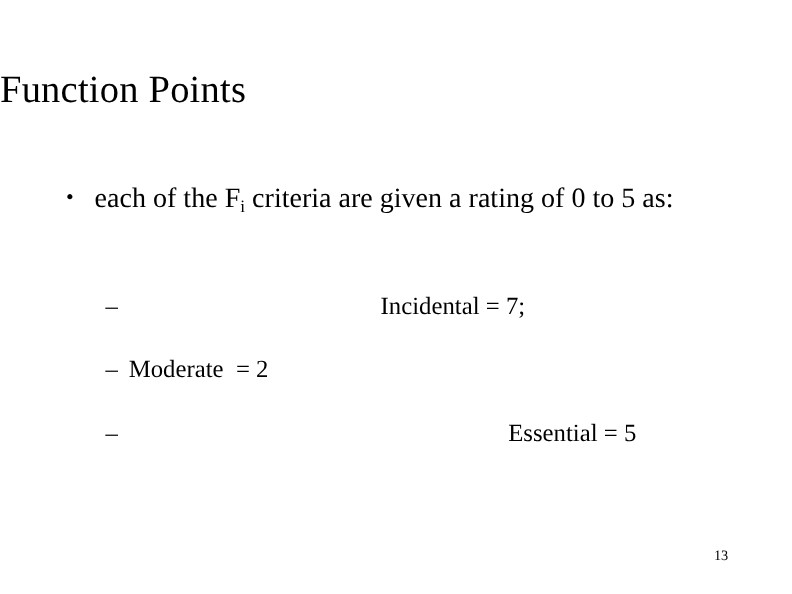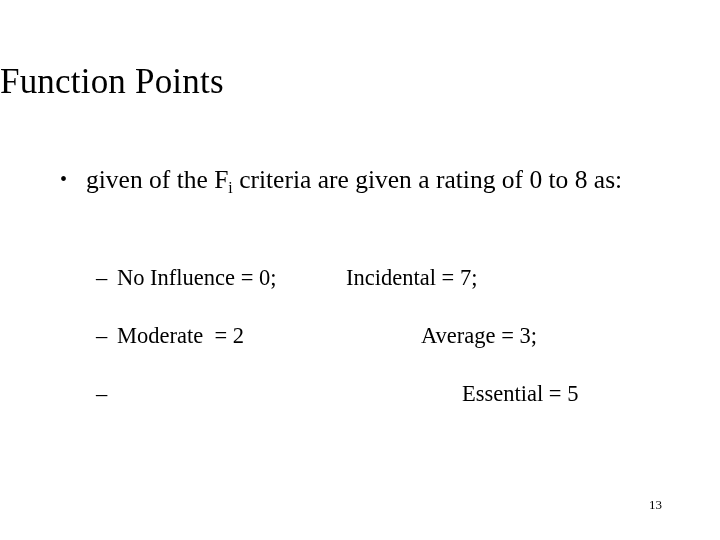--- a/index.html
+++ b/index.html
@@ -108,36 +108,34 @@
 </head>
 <body>
 
 <div class="slide">
 
   <h1 class="slide-title">Function Points</h1>
 
   <div class="body-block">
     <div class="bullet-l1">
       <span class="marker">•</span>
-      <span class="text"><span>given of the F</span><sub>i</sub><span> criteria are given a rating of 0 to 8 as:</span></span>
+      <span class="text"><span>each of the F</span><sub>i</sub><span> criteria are given a rating of 0 to 5 as:</span></span>
     </div>
   </div>
 
   <div class="sub-list">
 
     <div class="sub-row sub-row-1">
       <span class="marker">–</span>
-      <span class="left-text">No Influence = 0;</span>
       <span class="right-text">Incidental = 7;</span>
     </div>
 
     <div class="sub-row sub-row-2">
       <span class="marker">–</span>
       <span class="left-text">Moderate  = 2</span>
-      <span class="right-text">Average = 3;</span>
     </div>
 
     <div class="sub-row sub-row-3">
       <span class="marker">–</span>
       <span class="right-text">Essential = 5</span>
     </div>
 
   </div>
 
   <div class="page-number">13</div>

